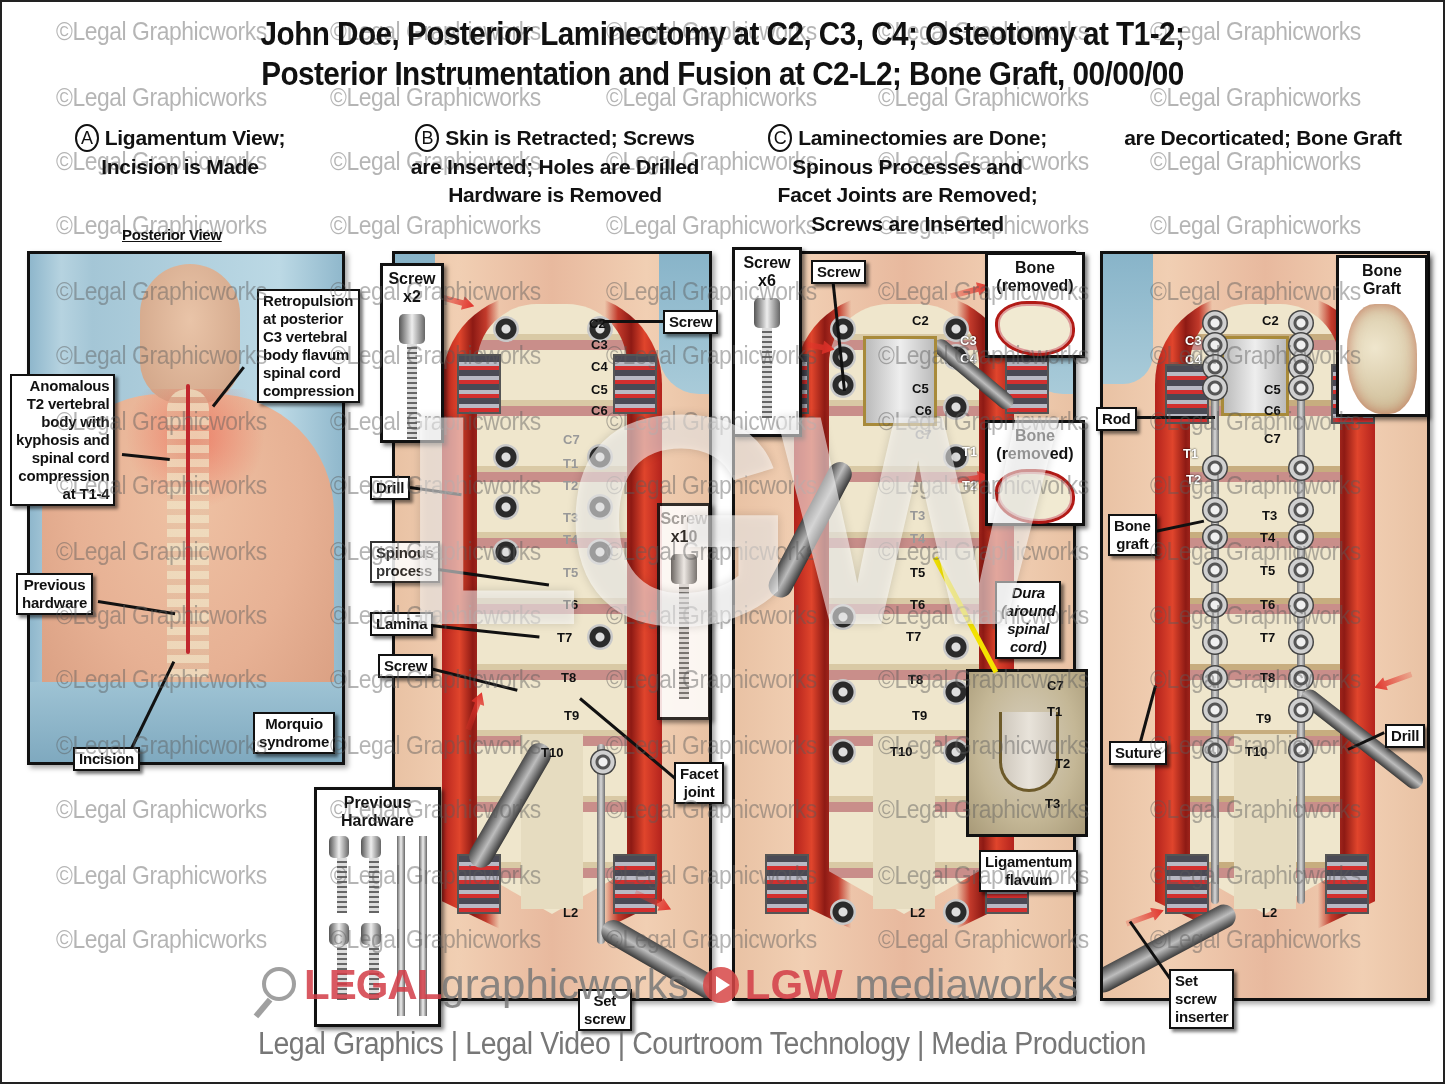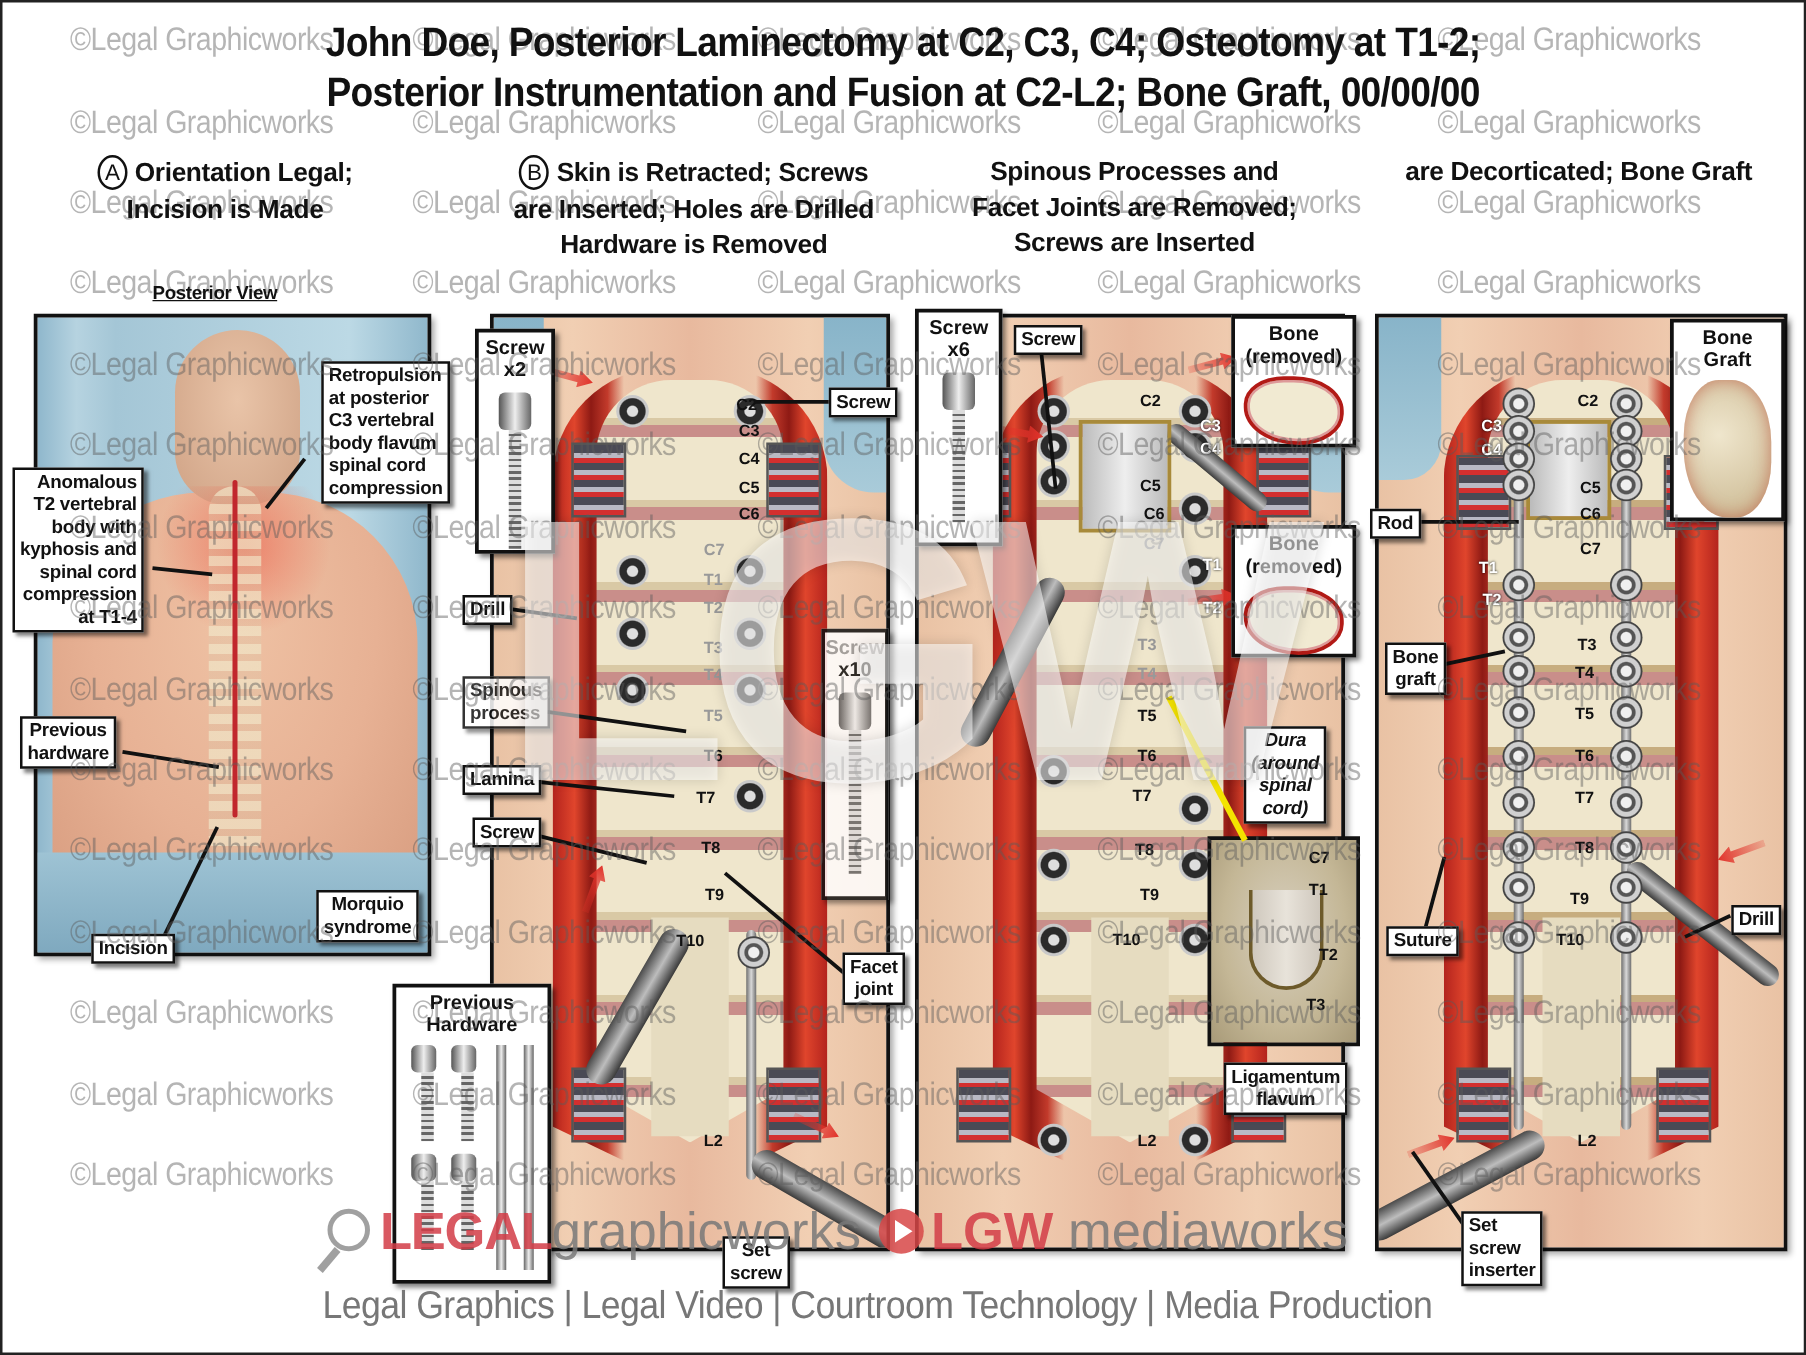--- a/index.html
+++ b/index.html
@@ -93,29 +93,30 @@
 <body>
 
 <div class="frame"></div>
 
 <div class="title">
   <span class="l">John Doe, Posterior Laminectomy at C2, C3, C4; Osteotomy at T1-2;</span>
   <span class="l">Posterior Instrumentation and Fusion at C2-L2; Bone Graft, 00/00/00</span>
 </div>
 
 <div class="step" style="left:50px; width:260px;">
-  <div><span class="badge">A</span><span>Orientation Legal;</span></div>
+  <div><span class="badge">A</span><span>Ligamentum View;</span></div>
   <div>Incision is Made</div>
 </div>
 <div class="step" style="left:380px; width:350px;">
   <div><span class="badge">B</span><span>Skin is Retracted; Screws</span></div>
   <div>are Inserted; Holes are Drilled</div>
   <div>Hardware is Removed</div>
 </div>
 <div class="step" style="left:735px; width:345px;">
+  <div><span class="badge">C</span><span>Laminectomies are Done;</span></div>
   <div>Spinous Processes and</div>
   <div>Facet Joints are Removed;</div>
   <div>Screws are Inserted</div>
 </div>
 <div class="step" style="left:1088px; width:350px;">
   <div>are Decorticated; Bone Graft</div>
 </div>
 <div class="posterior-view">Posterior View</div>
 
 <div class="panel panel-a">

